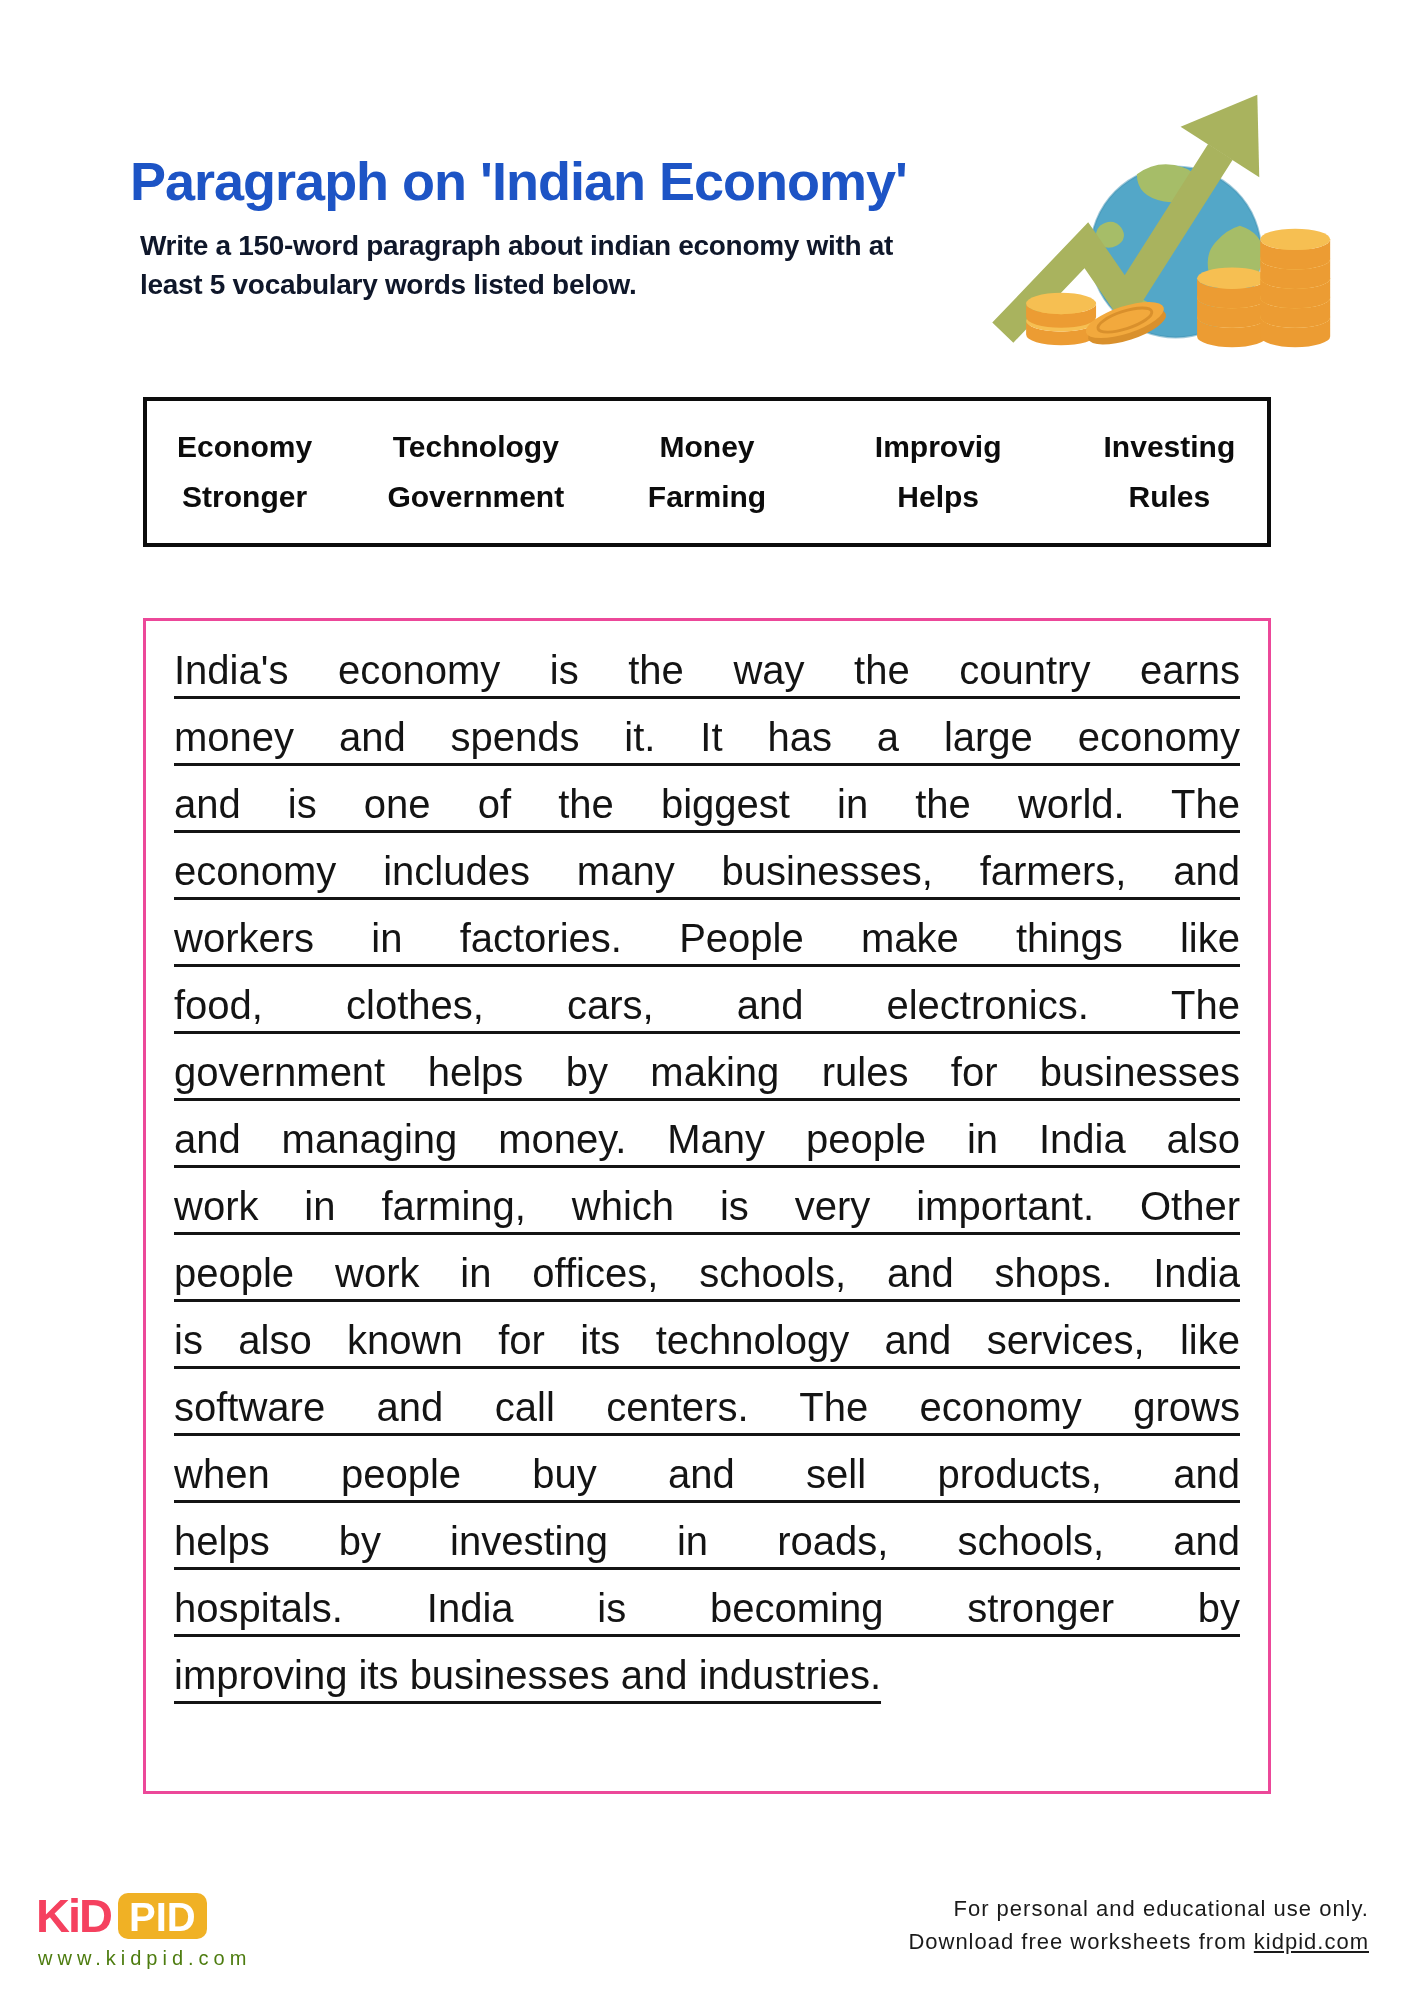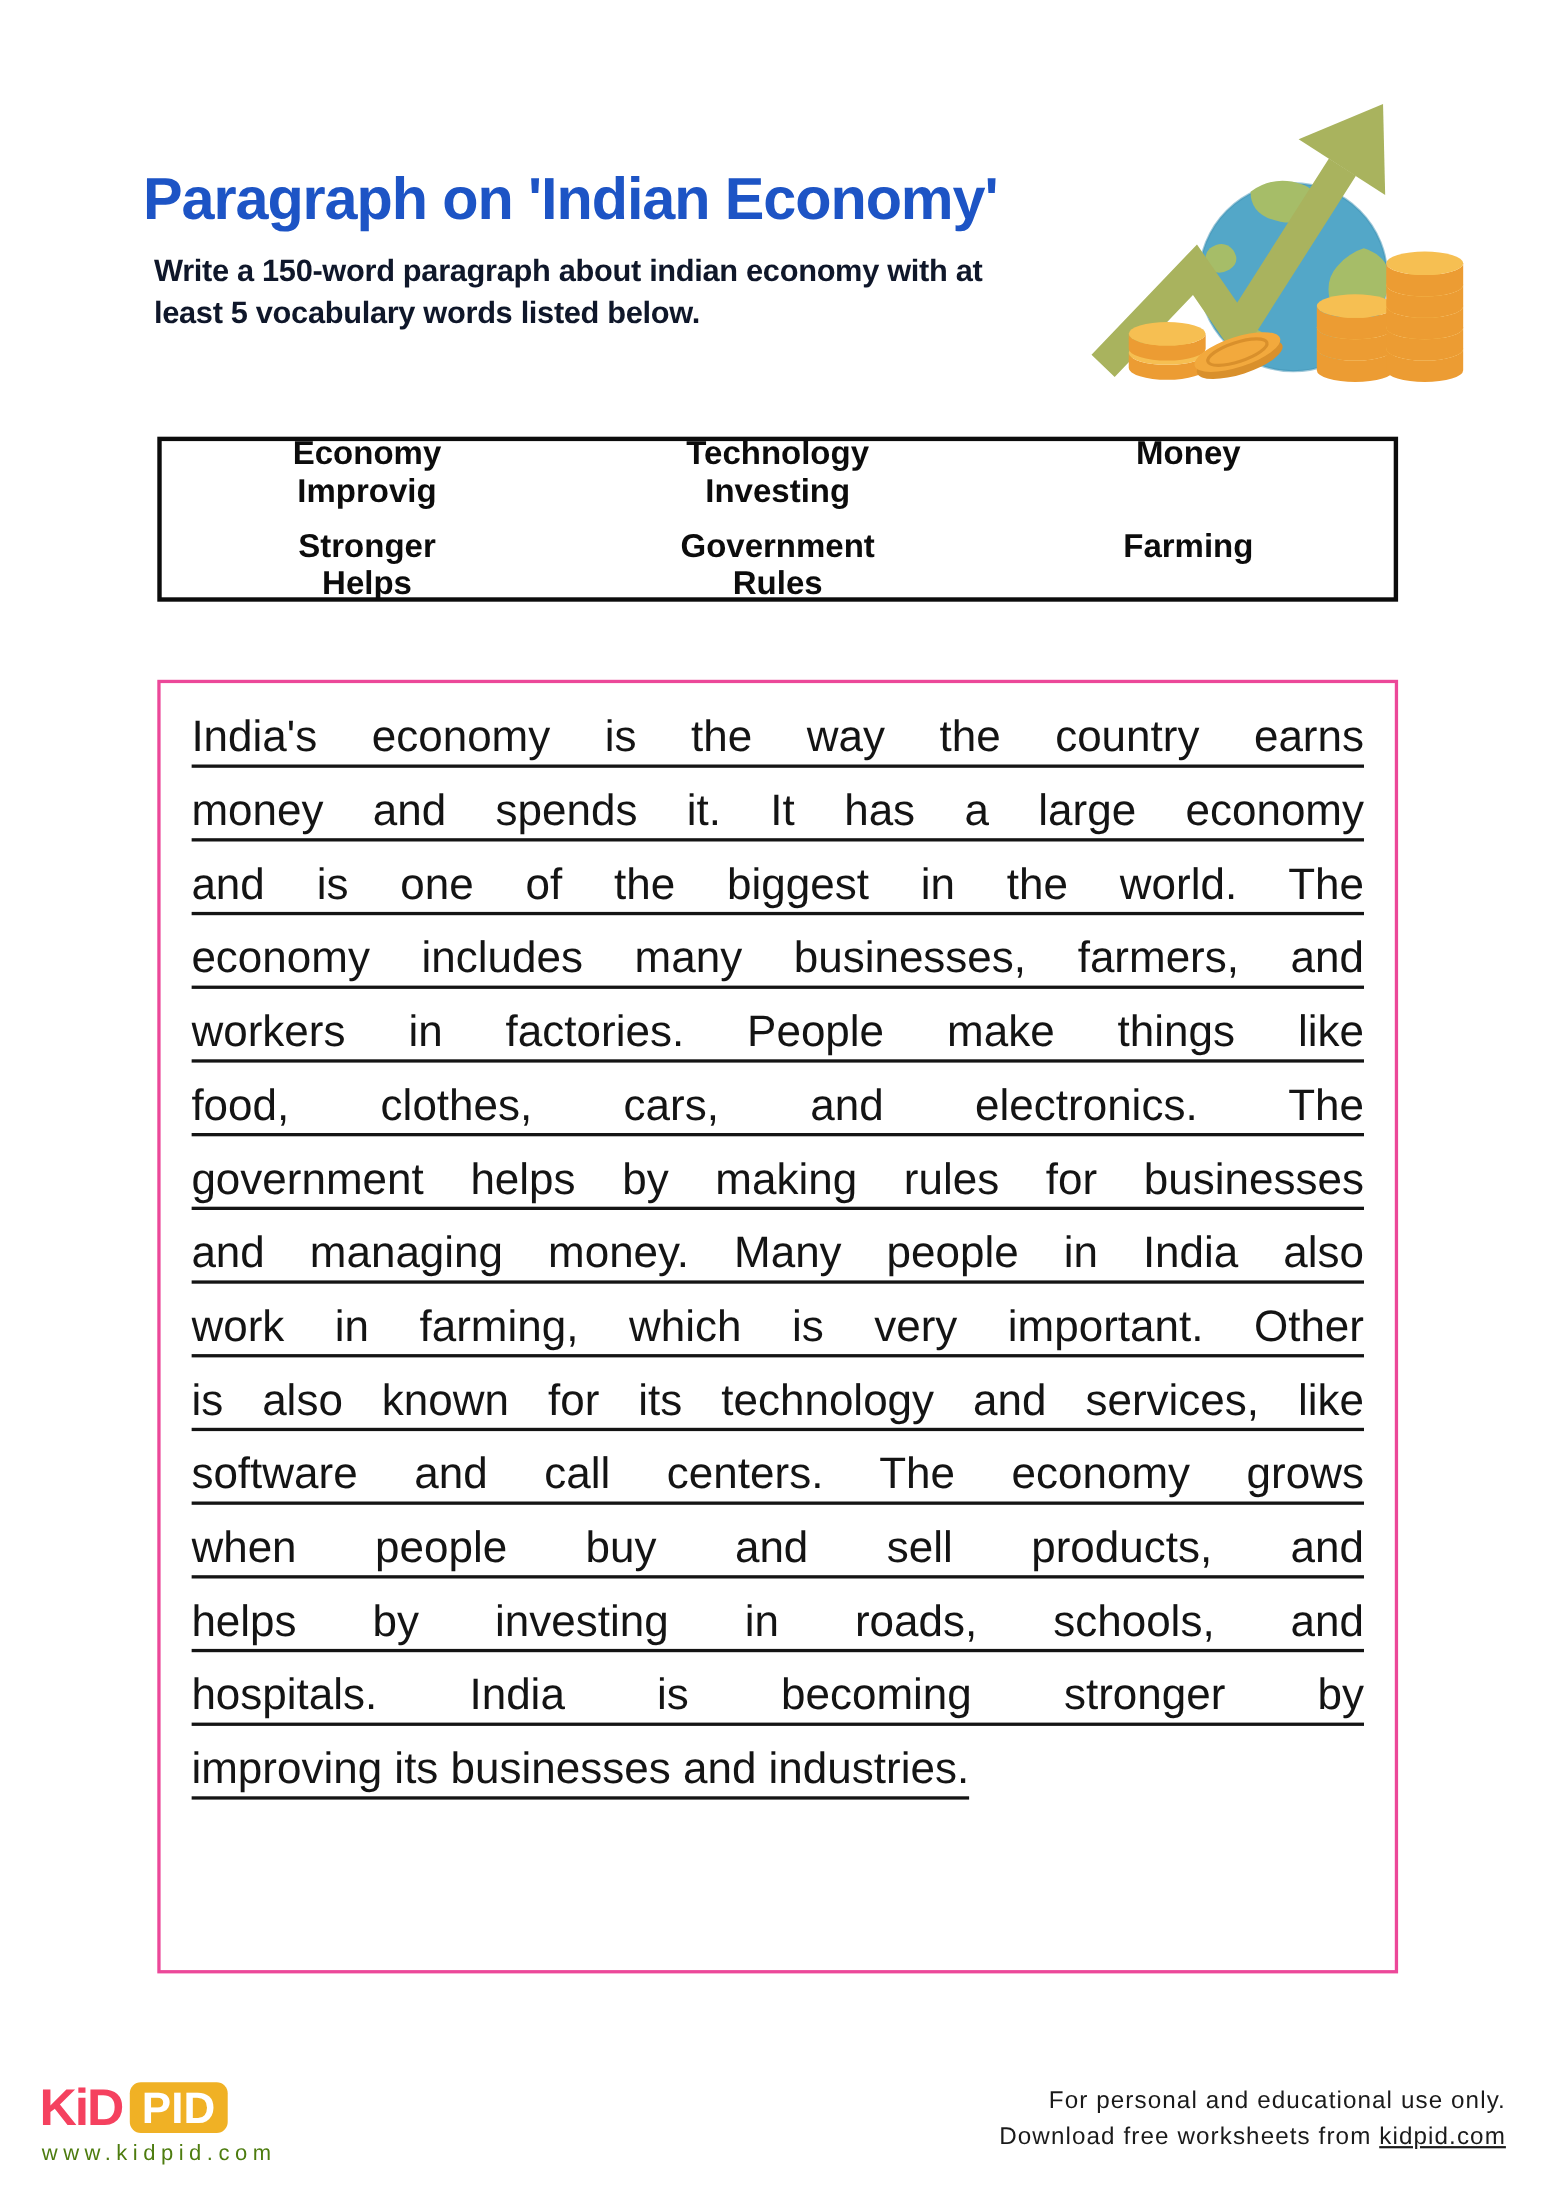--- a/index.html
+++ b/index.html
@@ -17,21 +17,21 @@
     position:absolute;left:140px;top:226px;margin:0;
     font-size:28px;font-weight:700;line-height:39px;letter-spacing:-0.3px;color:#0f172a;
   }
   .illustration{position:absolute;left:988px;top:82px;}
   
   .vocab-box{
     position:absolute;left:143px;top:397px;width:1128px;height:150px;
     border:4px solid #0c0c0c;box-sizing:border-box;
     display:flex;flex-direction:column;justify-content:center;gap:14px;
   }
-  .vocab-row{display:grid;grid-template-columns:repeat(3,1fr);}
+  .vocab-row{display:grid;grid-template-columns:repeat(5,1fr);gap:36px;}
   .vocab-word{
     text-align:center;font-size:30px;font-weight:700;color:#0c0c0c;
     font-family:"Liberation Sans",sans-serif;
   }
   
   .para-box{
     position:absolute;left:143px;top:618px;width:1128px;height:1176px;
     border:3px solid #ec4899;box-sizing:border-box;
     padding:16px 28px 0 28px;
   }
@@ -148,20 +148,21 @@
     <div id="para-lines">
         <div class="para-line">India's economy is the way the country earns</div>
         <div class="para-line">money and spends it. It has a large economy</div>
         <div class="para-line">and is one of the biggest in the world. The</div>
         <div class="para-line">economy includes many businesses, farmers, and</div>
         <div class="para-line">workers in factories. People make things like</div>
         <div class="para-line">food, clothes, cars, and electronics. The</div>
         <div class="para-line">government helps by making rules for businesses</div>
         <div class="para-line">and managing money. Many people in India also</div>
         <div class="para-line">work in farming, which is very important. Other</div>
+        <div class="para-line">people work in offices, schools, and shops. India</div>
         <div class="para-line">is also known for its technology and services, like</div>
         <div class="para-line">software and call centers. The economy grows</div>
         <div class="para-line">when people buy and sell products, and</div>
         <div class="para-line">helps by investing in roads, schools, and</div>
         <div class="para-line">hospitals. India is becoming stronger by</div>
         <div class="para-line last">improving its businesses and industries.</div>
       </div>
   </section>
 
   <div class="footer-logo">

